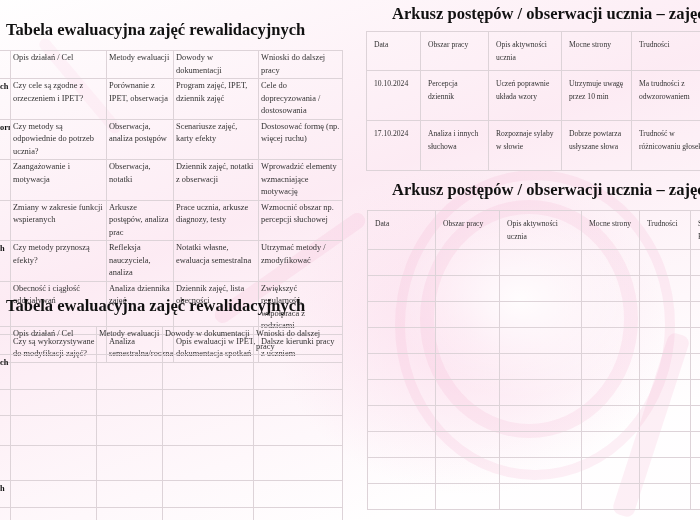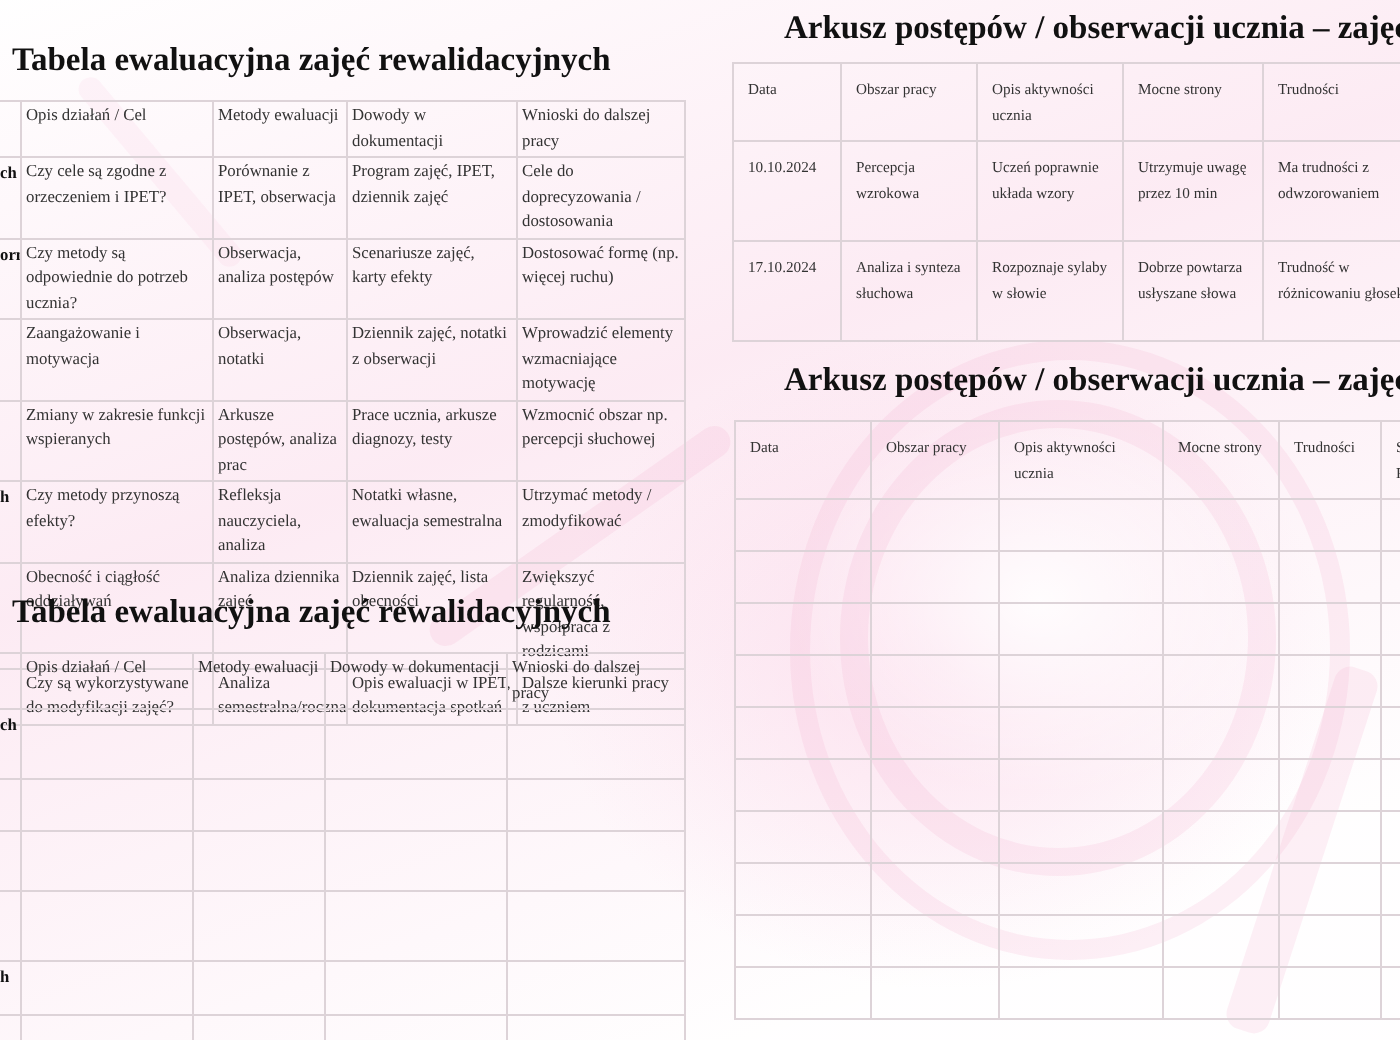--- a/index.html
+++ b/index.html
@@ -196,28 +196,28 @@
     <tbody>
         <tr style="height:39px;">
       <th>Data</th>
       <th>Obszar pracy</th>
       <th>Opis aktywności ucznia</th>
       <th>Mocne strony</th>
       <th>Trudności</th>
     </tr>
     <tr style="height:50px;">
       <td>10.10.2024</td>
-      <td>Percepcja wzrokowa</td>
+      <td>Percepcja dziennik</td>
       <td>Uczeń poprawnie układa wzory</td>
       <td>Utrzymuje uwagę przez 10 min</td>
       <td>Ma trudności z odwzorowaniem</td>
     </tr>
     <tr style="height:50px;">
       <td>17.10.2024</td>
-      <td>Analiza i synteza słuchowa</td>
+      <td>Analiza i innych słuchowa</td>
       <td>Rozpoznaje sylaby w słowie</td>
       <td>Dobrze powtarza usłyszane słowa</td>
       <td>Trudność w różnicowaniu głosek</td>
     </tr>
   </tbody>
     </table>
 </div>
 
 <div class="panel rt">
   <h1 style="position:absolute;left:392px;top:180px;">Arkusz postępów / obserwacji ucznia – zajęcia rewal</h1>

